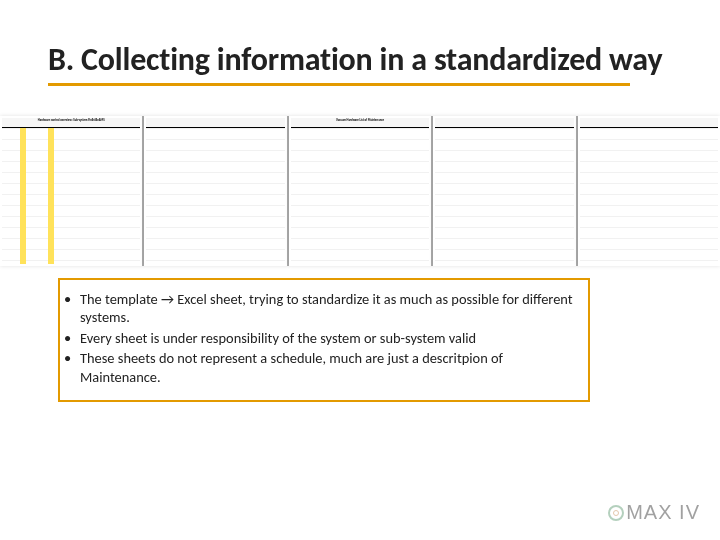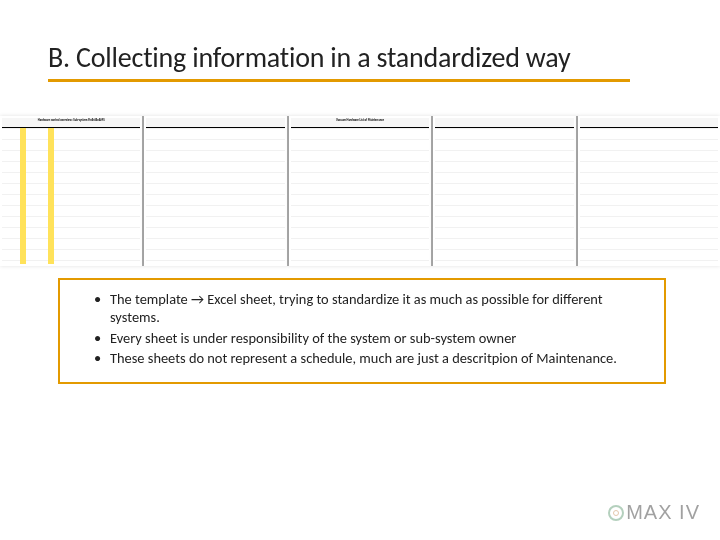--- a/index.html
+++ b/index.html
@@ -1,18 +1,18 @@
 <!DOCTYPE html>
 <html><head>
 <meta charset="utf-8">
 <style>
   * { box-sizing: border-box; margin: 0; padding: 0; }
   html, body { width: 720px; height: 540px; font-family: Calibri, Arial, sans-serif; background: #fff; overflow: hidden; }
   .slide { position: relative; width: 720px; height: 540px; padding: 40px 48px 20px 48px; }
-  .title { font-size: 28px; font-weight: 400; color: #222; letter-spacing: -0.2px; }
+  .title { font-size: 32px; font-weight: 700; color: #222; letter-spacing: -0.2px; }
   .underline { height: 3px; background: #e39a00; margin-top: 4px; width: 582px; }
   .sheets { position: absolute; left: 0; top: 116px; width: 720px; height: 150px; display: flex; }
   .sheet {
     flex: 1 1 0;
     border-right: 2px solid #aaa;
     background: #fff;
     font-size: 3px;
     line-height: 3.4px;
     padding: 2px;
     overflow: hidden;
@@ -37,23 +37,23 @@
     font-weight: 600;
     overflow: hidden;
     white-space: nowrap;
   }
   .grid .ystrip {
     position: absolute; width: 6px; top: 10px; bottom: 0; background: #ffe25a;
   }
   .box {
     position: absolute;
     left: 58px; top: 278px;
-    width: 608px;
+    width: 532px;
     border: 2px solid #e39a00;
-    padding: 10px 14px 12px 32px;
+    padding: 10px 14px 12px 2px;
   }
   .box ul { list-style: none; padding-left: 18px; font-size: 14.4px; line-height: 1.28; color: #222; }
   .box li { position: relative; margin-bottom: 2px; }
   .box li::before {
     content: "•"; position: absolute; left: -16px; top: 0; color: #222;
   }
   .logo {
     position: absolute; right: 20px; bottom: 16px;
     font-size: 20px; letter-spacing: 1px; color: #555;
     font-weight: 300; font-family: "Segoe UI", Arial, sans-serif;
@@ -100,21 +100,21 @@
     <div class="sheet">
       <div class="grid">
         <div class="hdr"></div>
       </div>
     </div>
   </div>
 
   <div class="box">
     <ul>
       <li>The template → Excel sheet, trying to standardize it as much as possible for different systems.</li>
-      <li>Every sheet is under responsibility of the system or sub-system owner</li>
+      <li>Every sheet is under responsibility of the system or sub-system valid</li>
       <li>These sheets do not represent a schedule, much are just a descritpion of Maintenance.</li>
     </ul>
   </div>
 
   <div class="logo">
     <span class="ring"></span><span class="m">MAX IV</span>
   </div>
 
 </div>
 

